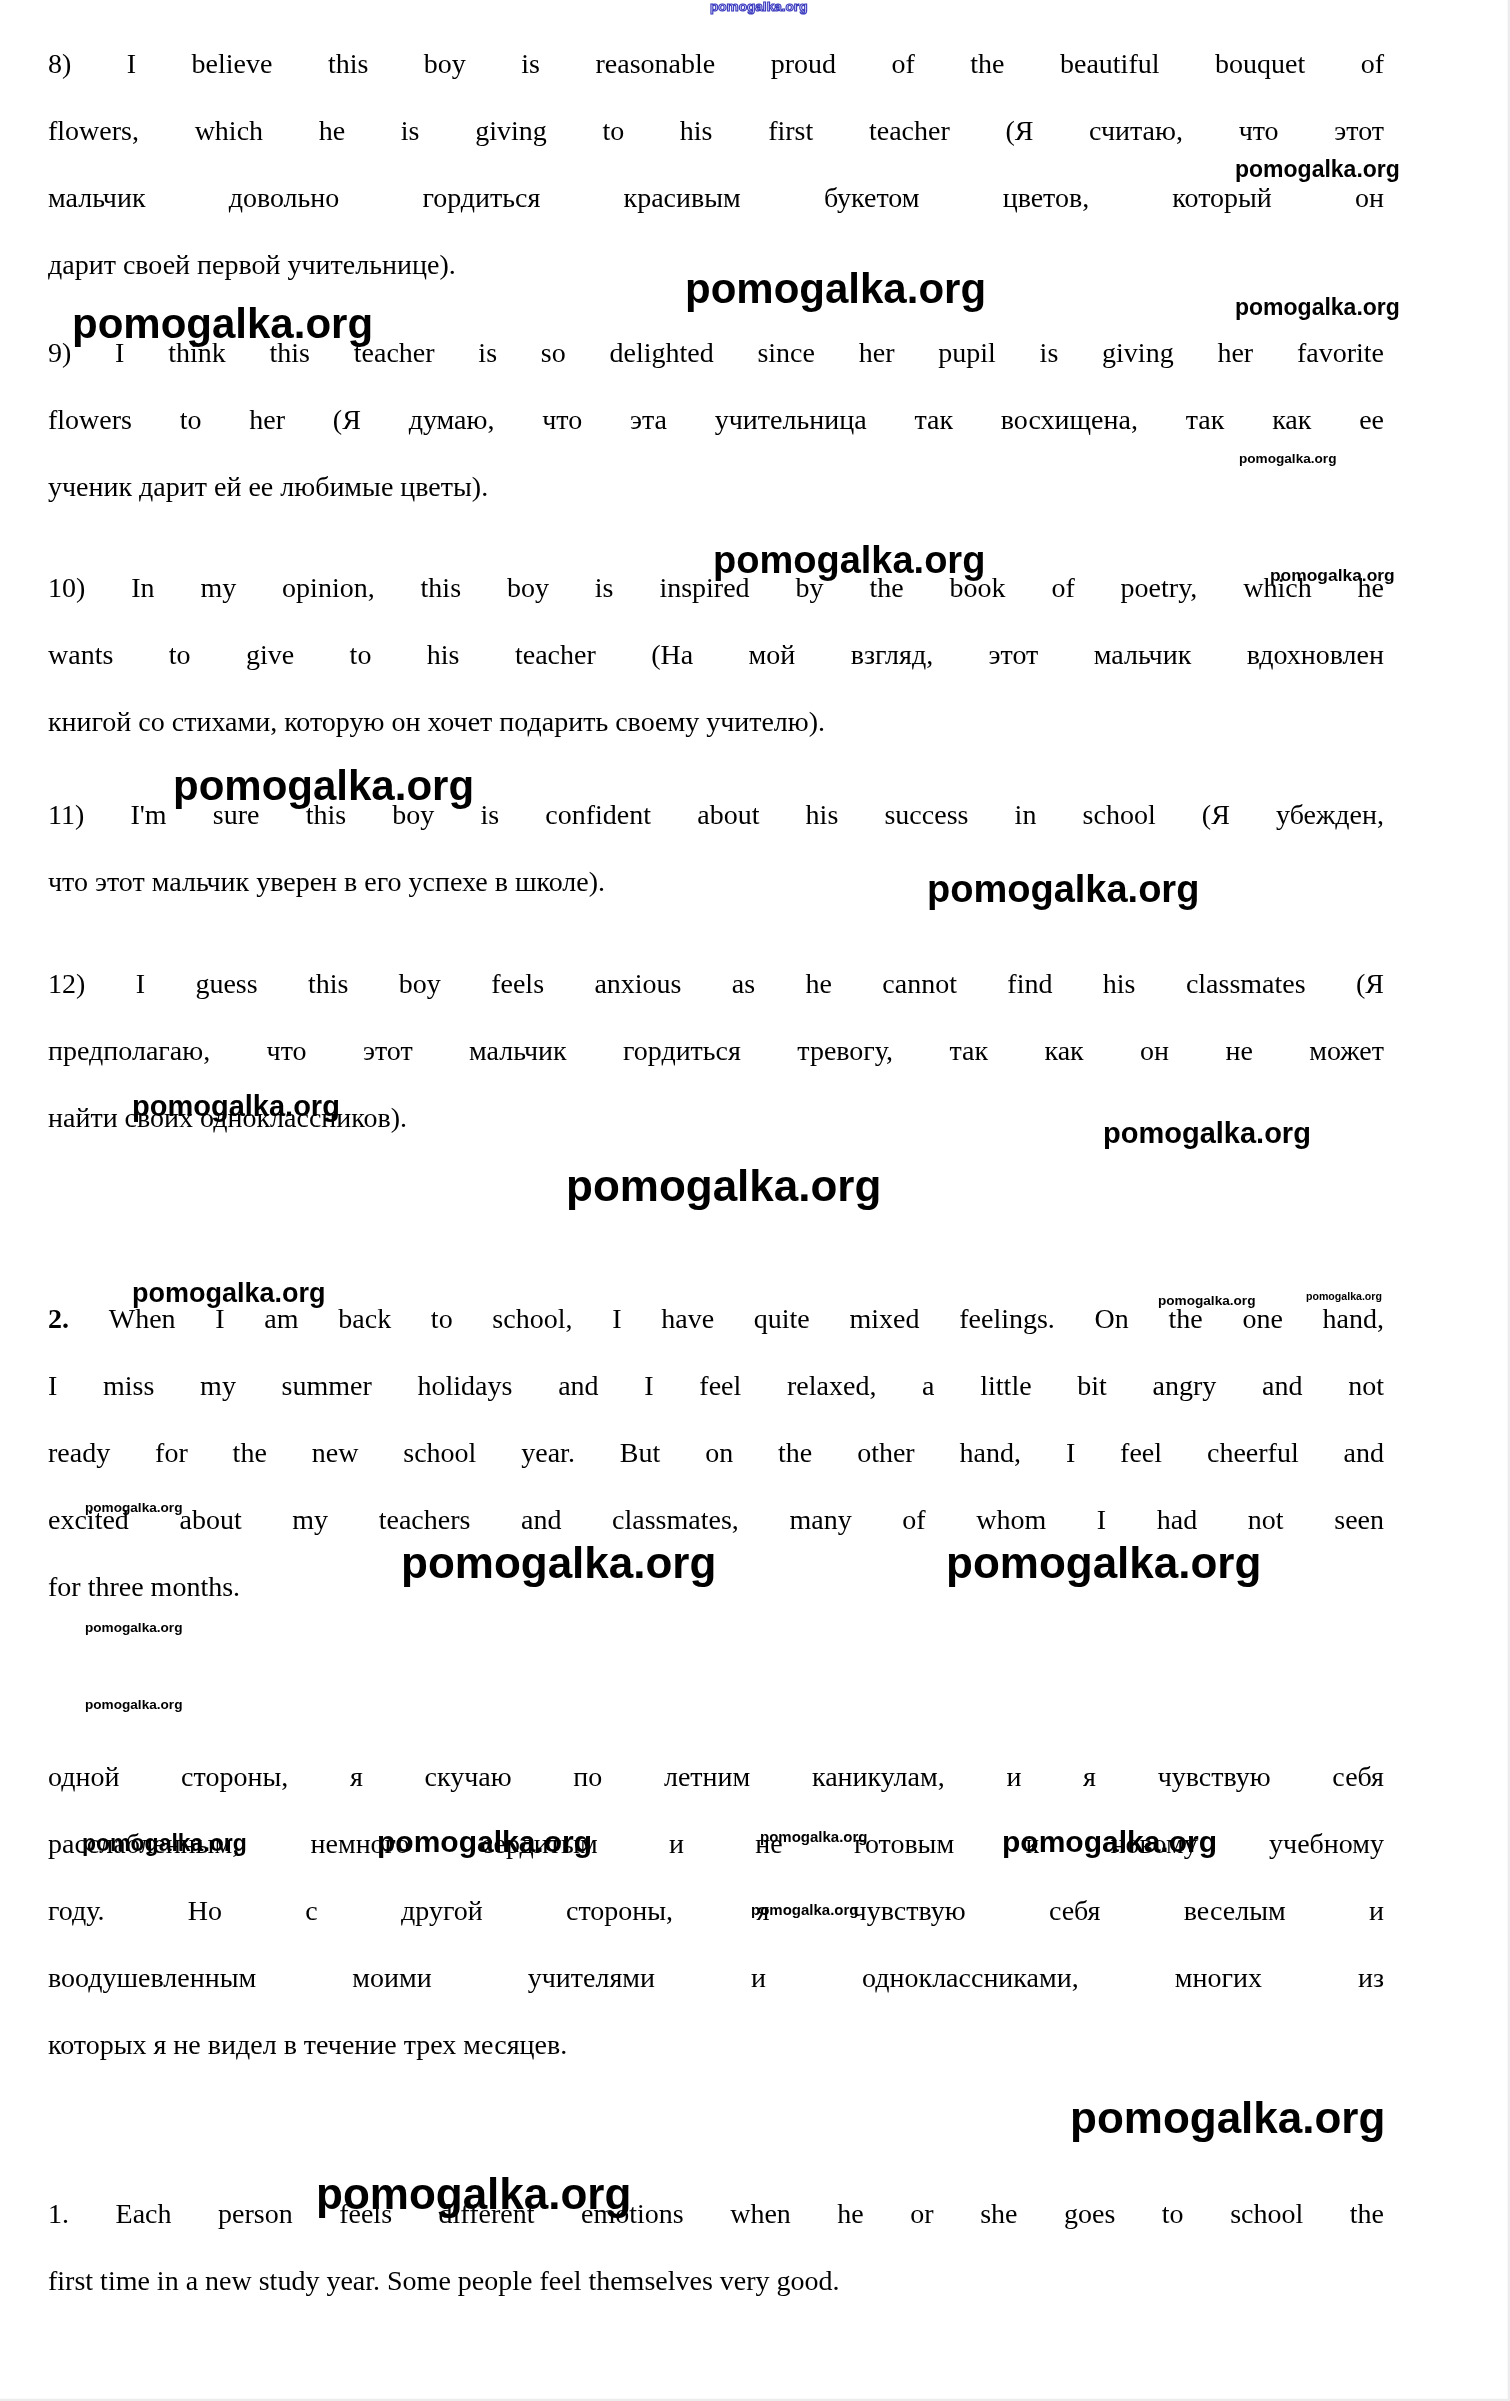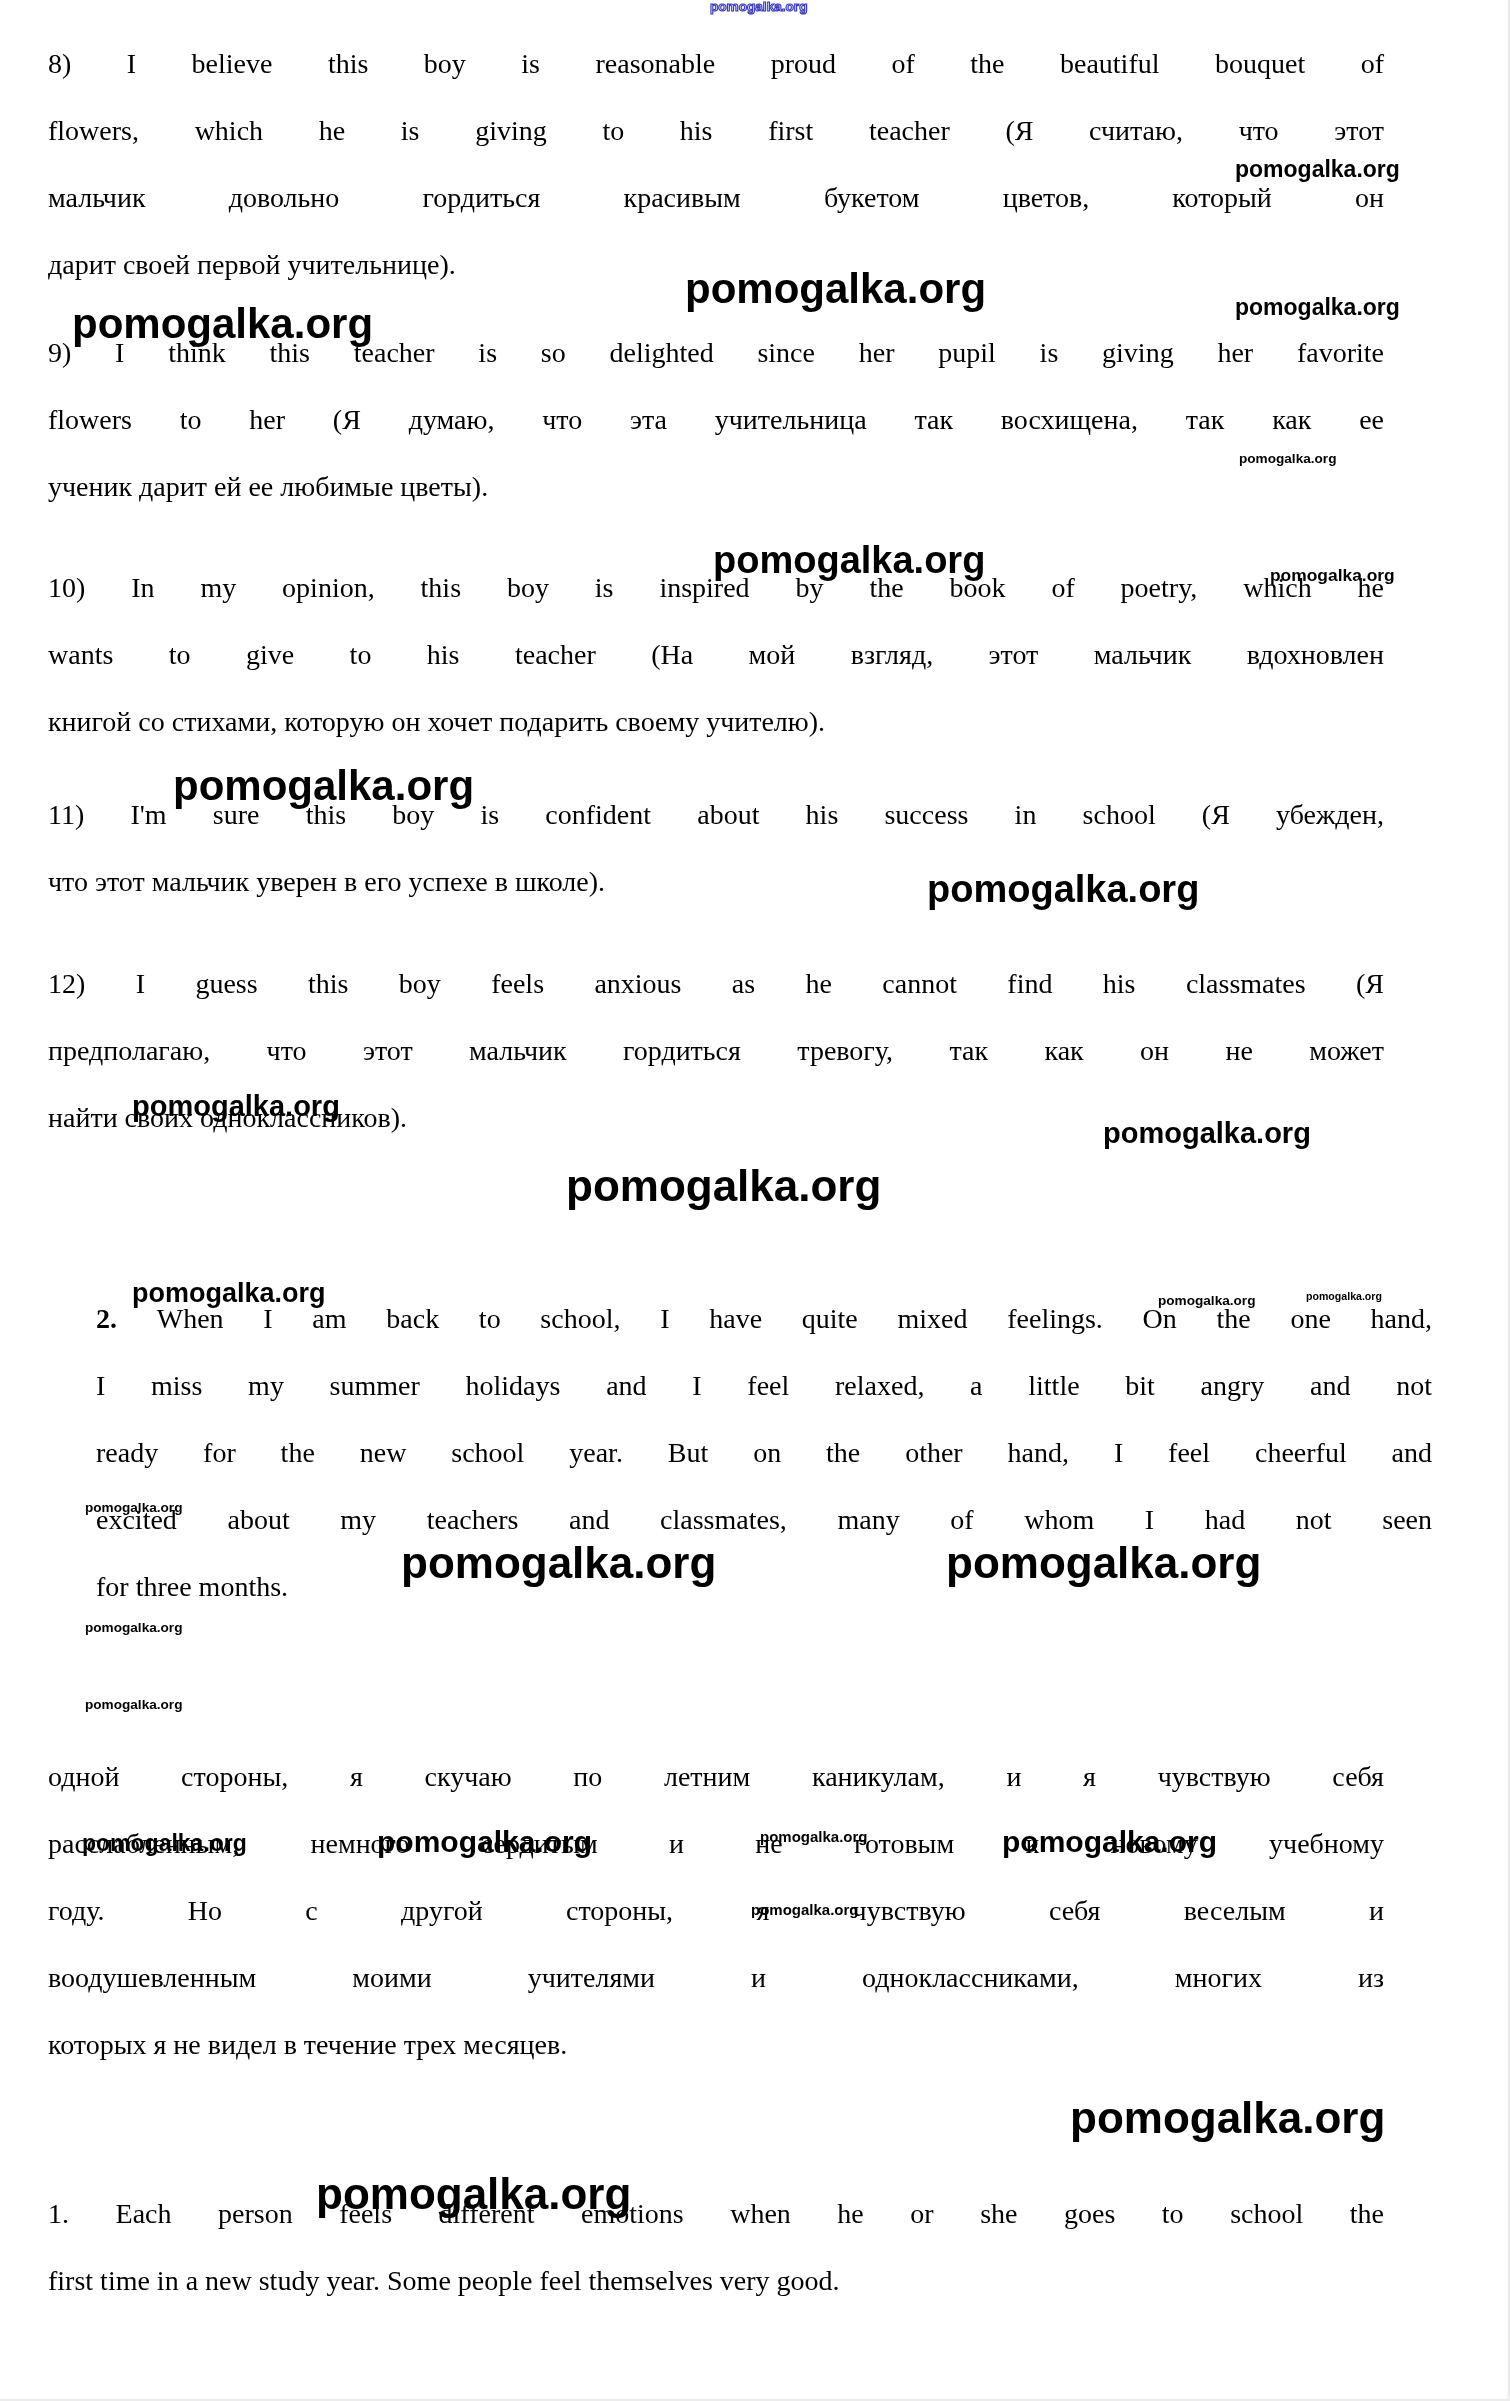--- a/index.html
+++ b/index.html
@@ -73,21 +73,21 @@
       </div>
       <div class="para" style="top: 781px;">
         <div class="line">11) I'm sure this boy is confident about his success in school (Я убежден,</div>
         <div class="line last">что этот мальчик уверен в его успехе в школе).</div>
       </div>
       <div class="para" style="top: 950px;">
         <div class="line">12) I guess this boy feels anxious as he cannot find his classmates (Я</div>
         <div class="line">предполагаю, что этот мальчик гордиться тревогу, так как он не может</div>
         <div class="line last">найти своих одноклассников).</div>
       </div>
-      <div class="para" style="top: 1285px; margin-left: 48px;">
+      <div class="para" style="top: 1285px;">
         <div class="line"><span class="lead">2. </span>When I am back to school, I have quite mixed feelings. On the one hand,</div>
         <div class="line">I miss my summer holidays and I feel relaxed, a little bit angry and not</div>
         <div class="line">ready for the new school year. But on the other hand, I feel cheerful and</div>
         <div class="line">excited about my teachers and classmates, many of whom I had not seen</div>
         <div class="line last">for three months.</div>
       </div>
       <div class="para" style="top: 1743px;">
         <div class="line">одной стороны, я скучаю по летним каникулам, и я чувствую себя</div>
         <div class="line">расслабленным, немного сердитым и не готовым к новому учебному</div>
         <div class="line">году. Но с другой стороны, я чувствую себя веселым и</div>

